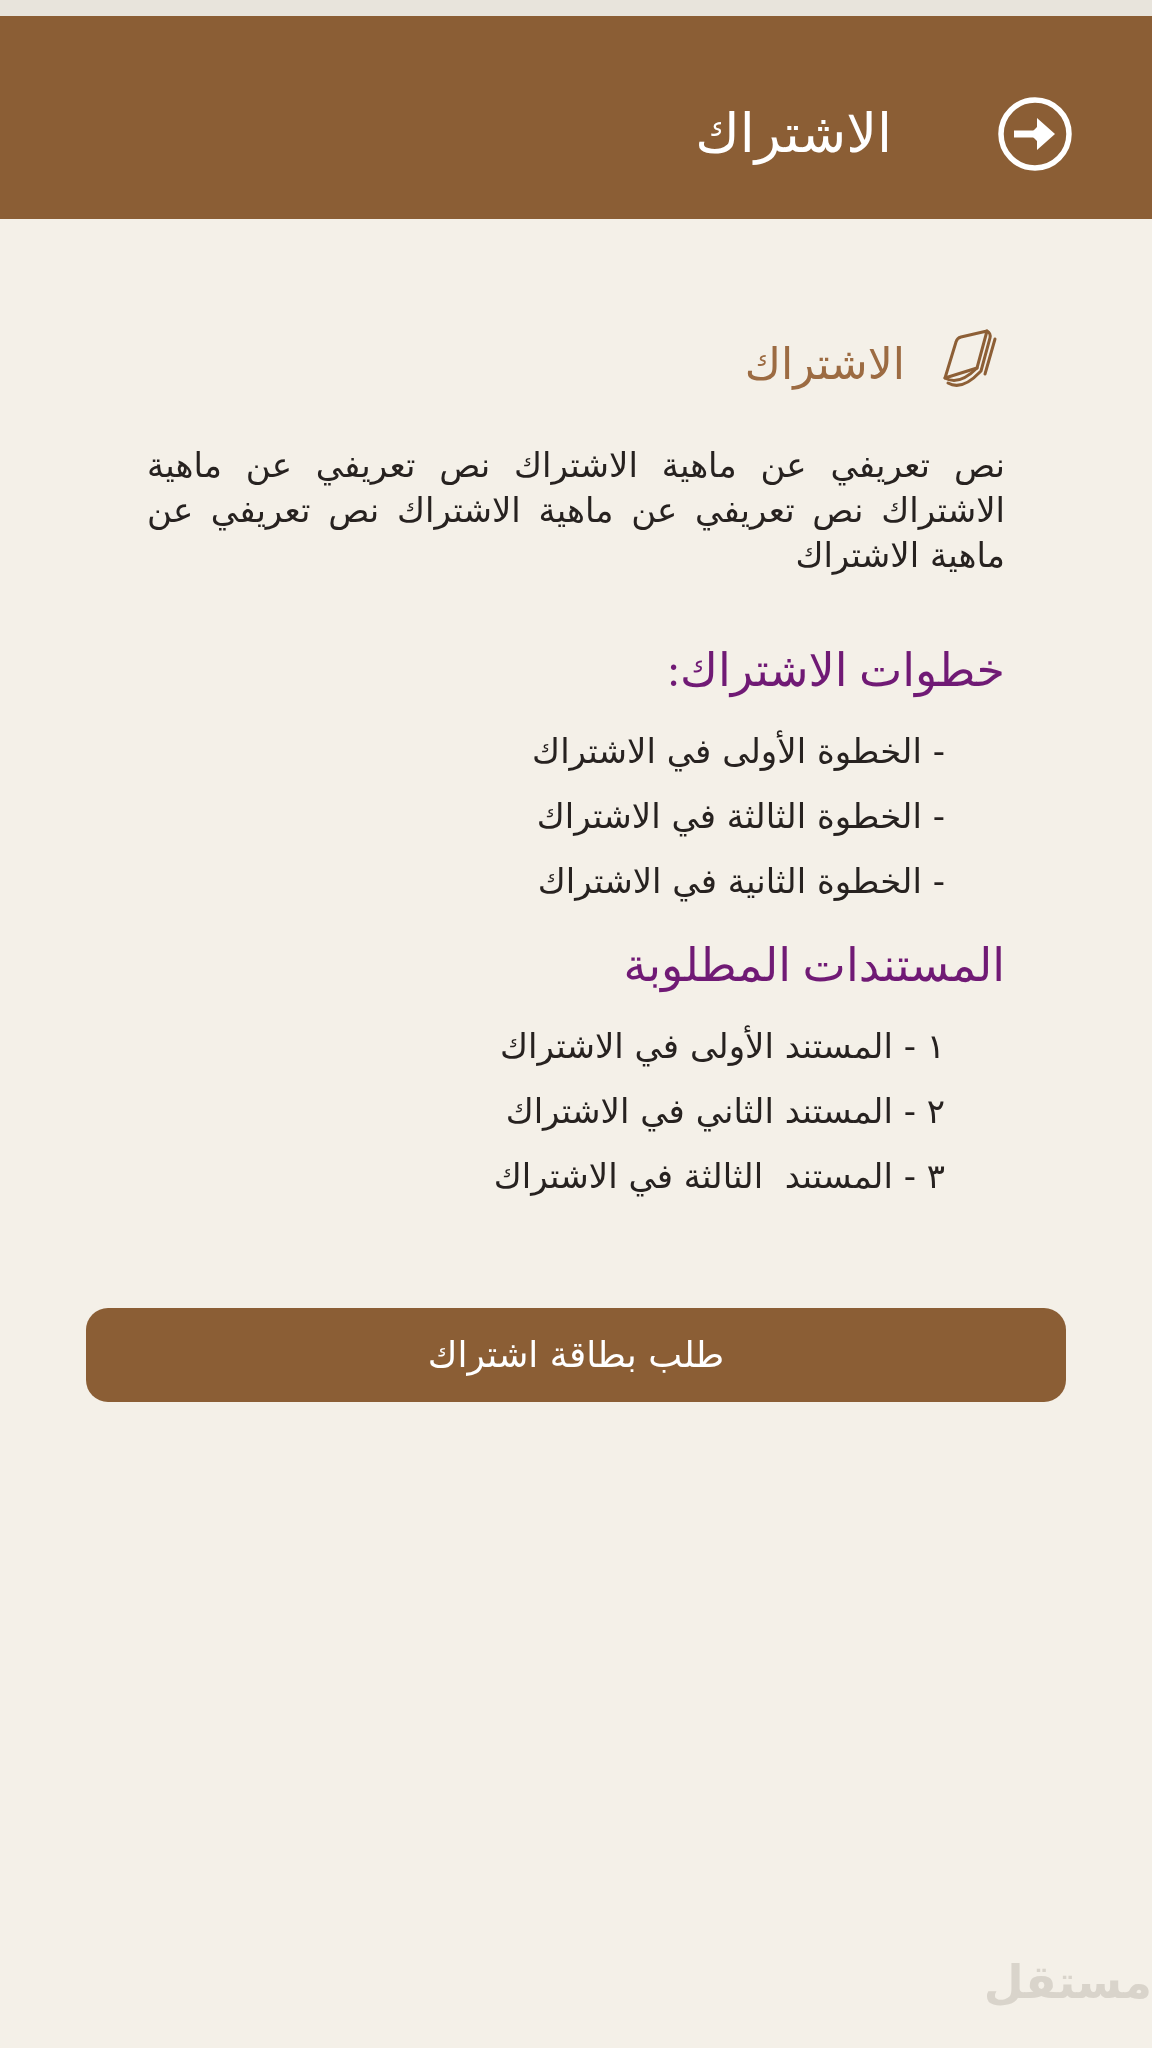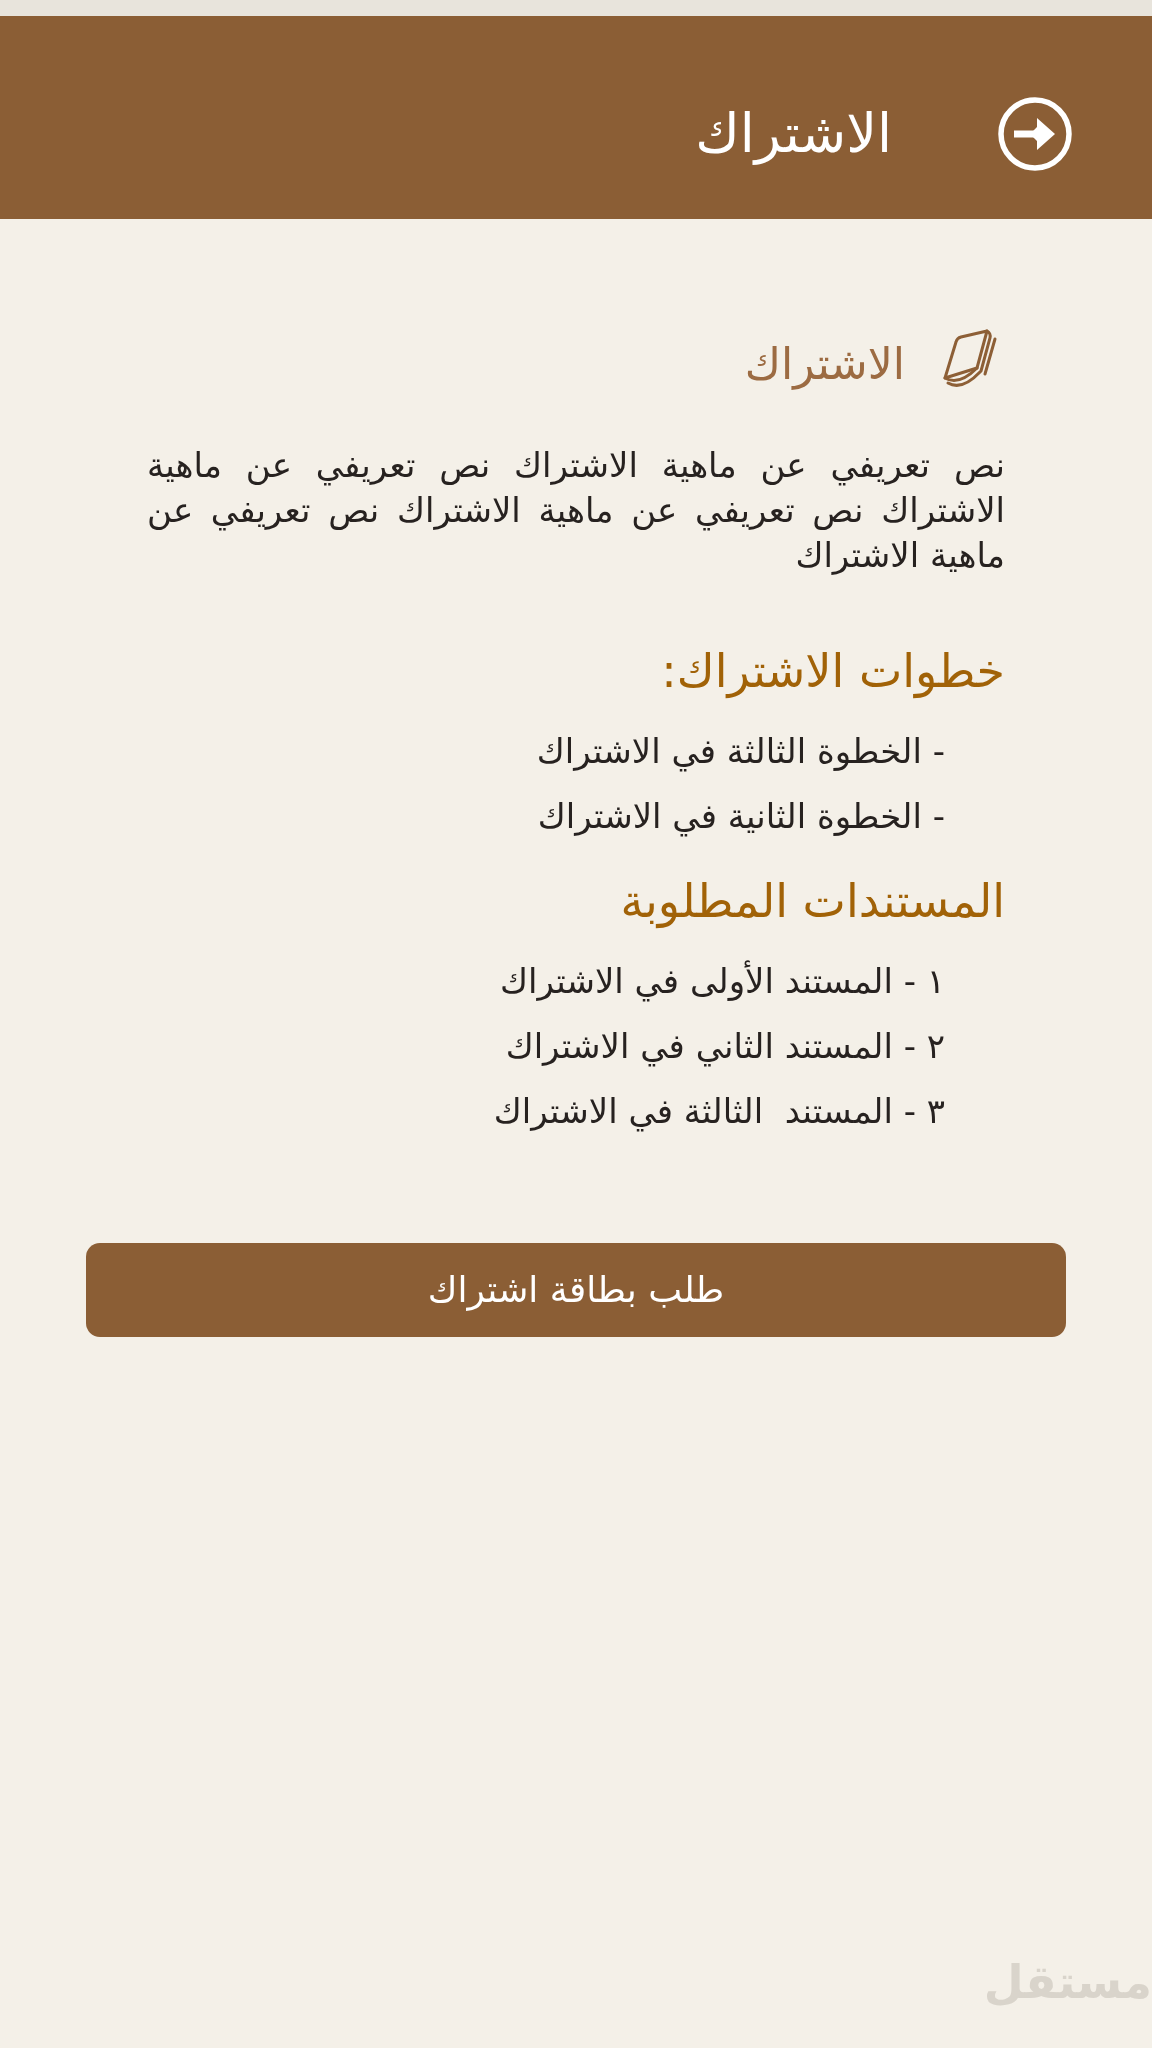--- a/index.html
+++ b/index.html
@@ -69,21 +69,22 @@
     line-height: 45px;
     color: #272220;
     text-align: justify;
     text-justify: inter-word;
   }
   .sub-heading {
     margin: 65px 0 0 0;
     font-size: 46px;
     line-height: 56px;
     font-weight: 500;
-    color: #a16207;
+    color: #701a75;
+    font-family: Liberation Serif, serif;
   }
   .item-list {
     list-style: none;
     margin: 20px 0 0 0;
     padding: 0 60px 0 0;
   }
   .item-list li {
     font-size: 34px;
     line-height: 65px;
     color: #272220;
@@ -95,21 +96,21 @@
   .btn-wrap { padding: 0 86px; margin-top: 99px; }
   .primary-btn {
     display: block;
     width: 100%;
     height: 94px;
     background: #8B5E35;
     color: #FFFFFF;
     font-family: "DejaVu Sans", sans-serif;
     font-size: 36px;
     border: none;
-    border-radius: 14px;
+    border-radius: 22px;
     cursor: pointer;
     line-height: 94px;
     text-align: center;
     padding: 0;
   }
   
   .watermark {
     position: absolute;
     top: 1940px;
     left: 0;
@@ -172,20 +173,21 @@
             </svg>
           </span>
           <h2>الاشتراك</h2>
         </div>
         <p class="intro-body">نص تعريفي عن ماهية الاشتراك نص تعريفي عن ماهية الاشتراك نص تعريفي عن ماهية الاشتراك نص تعريفي عن ماهية الاشتراك</p>
       </section>
 
       <section>
         <h3 class="sub-heading">خطوات الاشتراك:</h3>
         <ul class="item-list">
+          <li>- الخطوة الأولى في الاشتراك</li>
           <li>- الخطوة الثالثة في الاشتراك</li>
           <li>- الخطوة الثانية في الاشتراك</li>
         </ul>
       </section>
 
       <section>
         <h3 class="sub-heading docs-heading">المستندات المطلوبة</h3>
         <ul class="item-list">
           <li>١ - المستند الأولى في الاشتراك</li>
           <li>٢ - المستند الثاني في الاشتراك</li>

